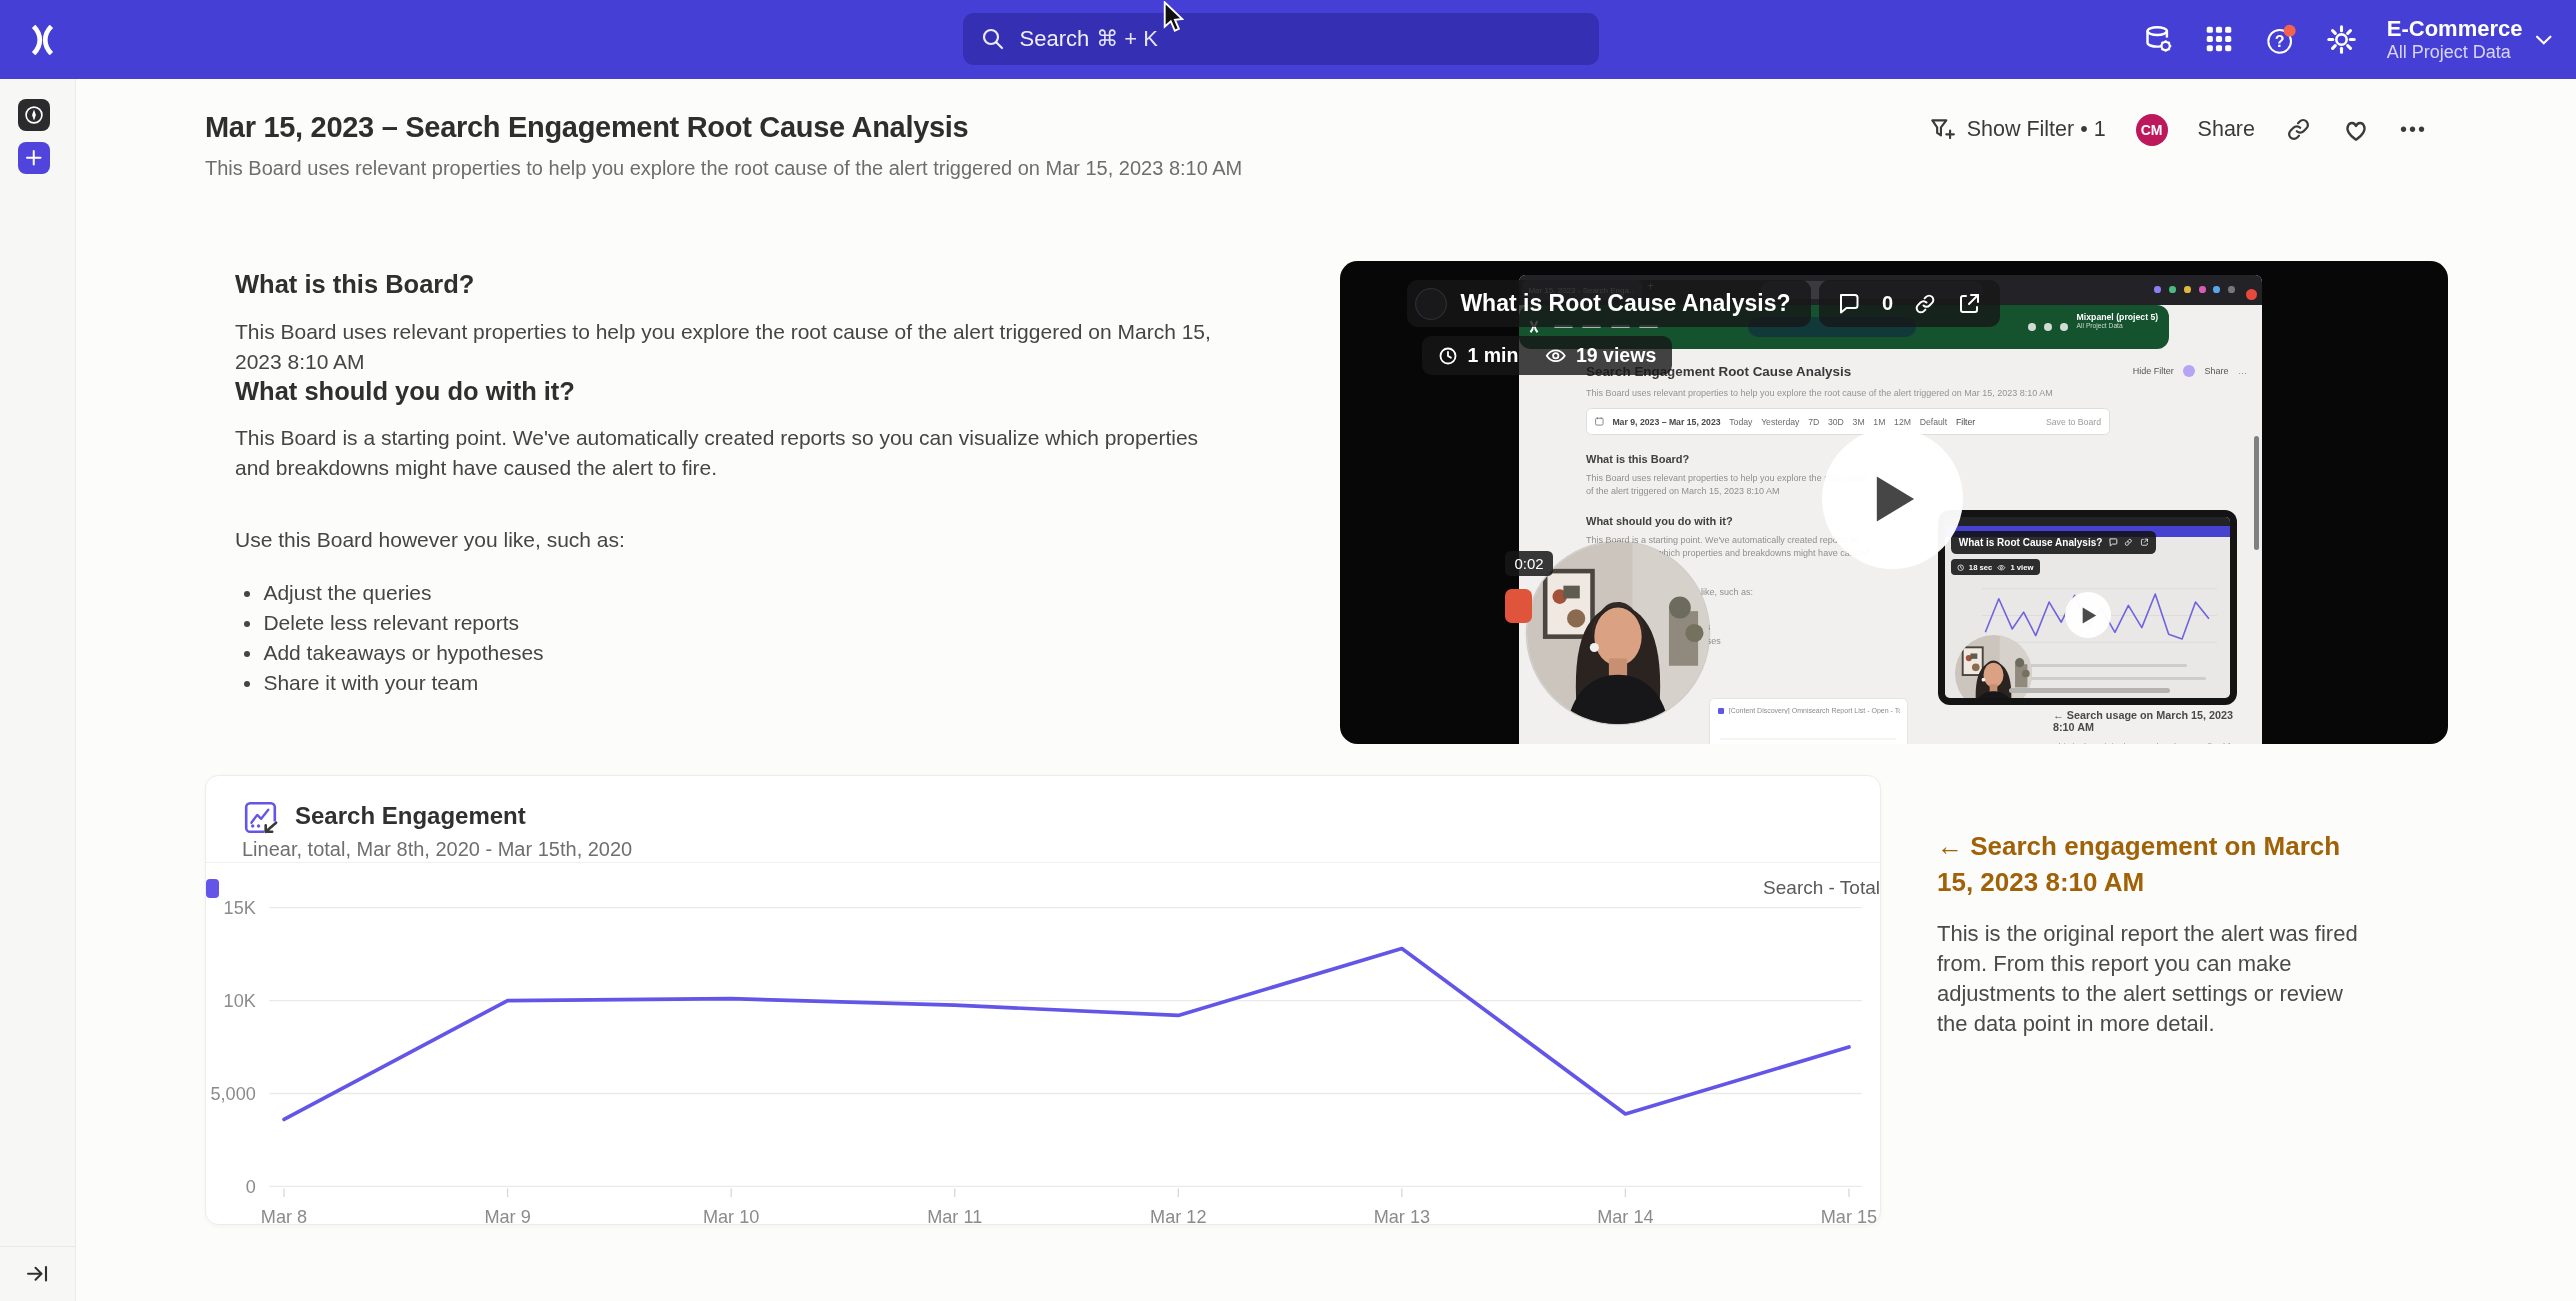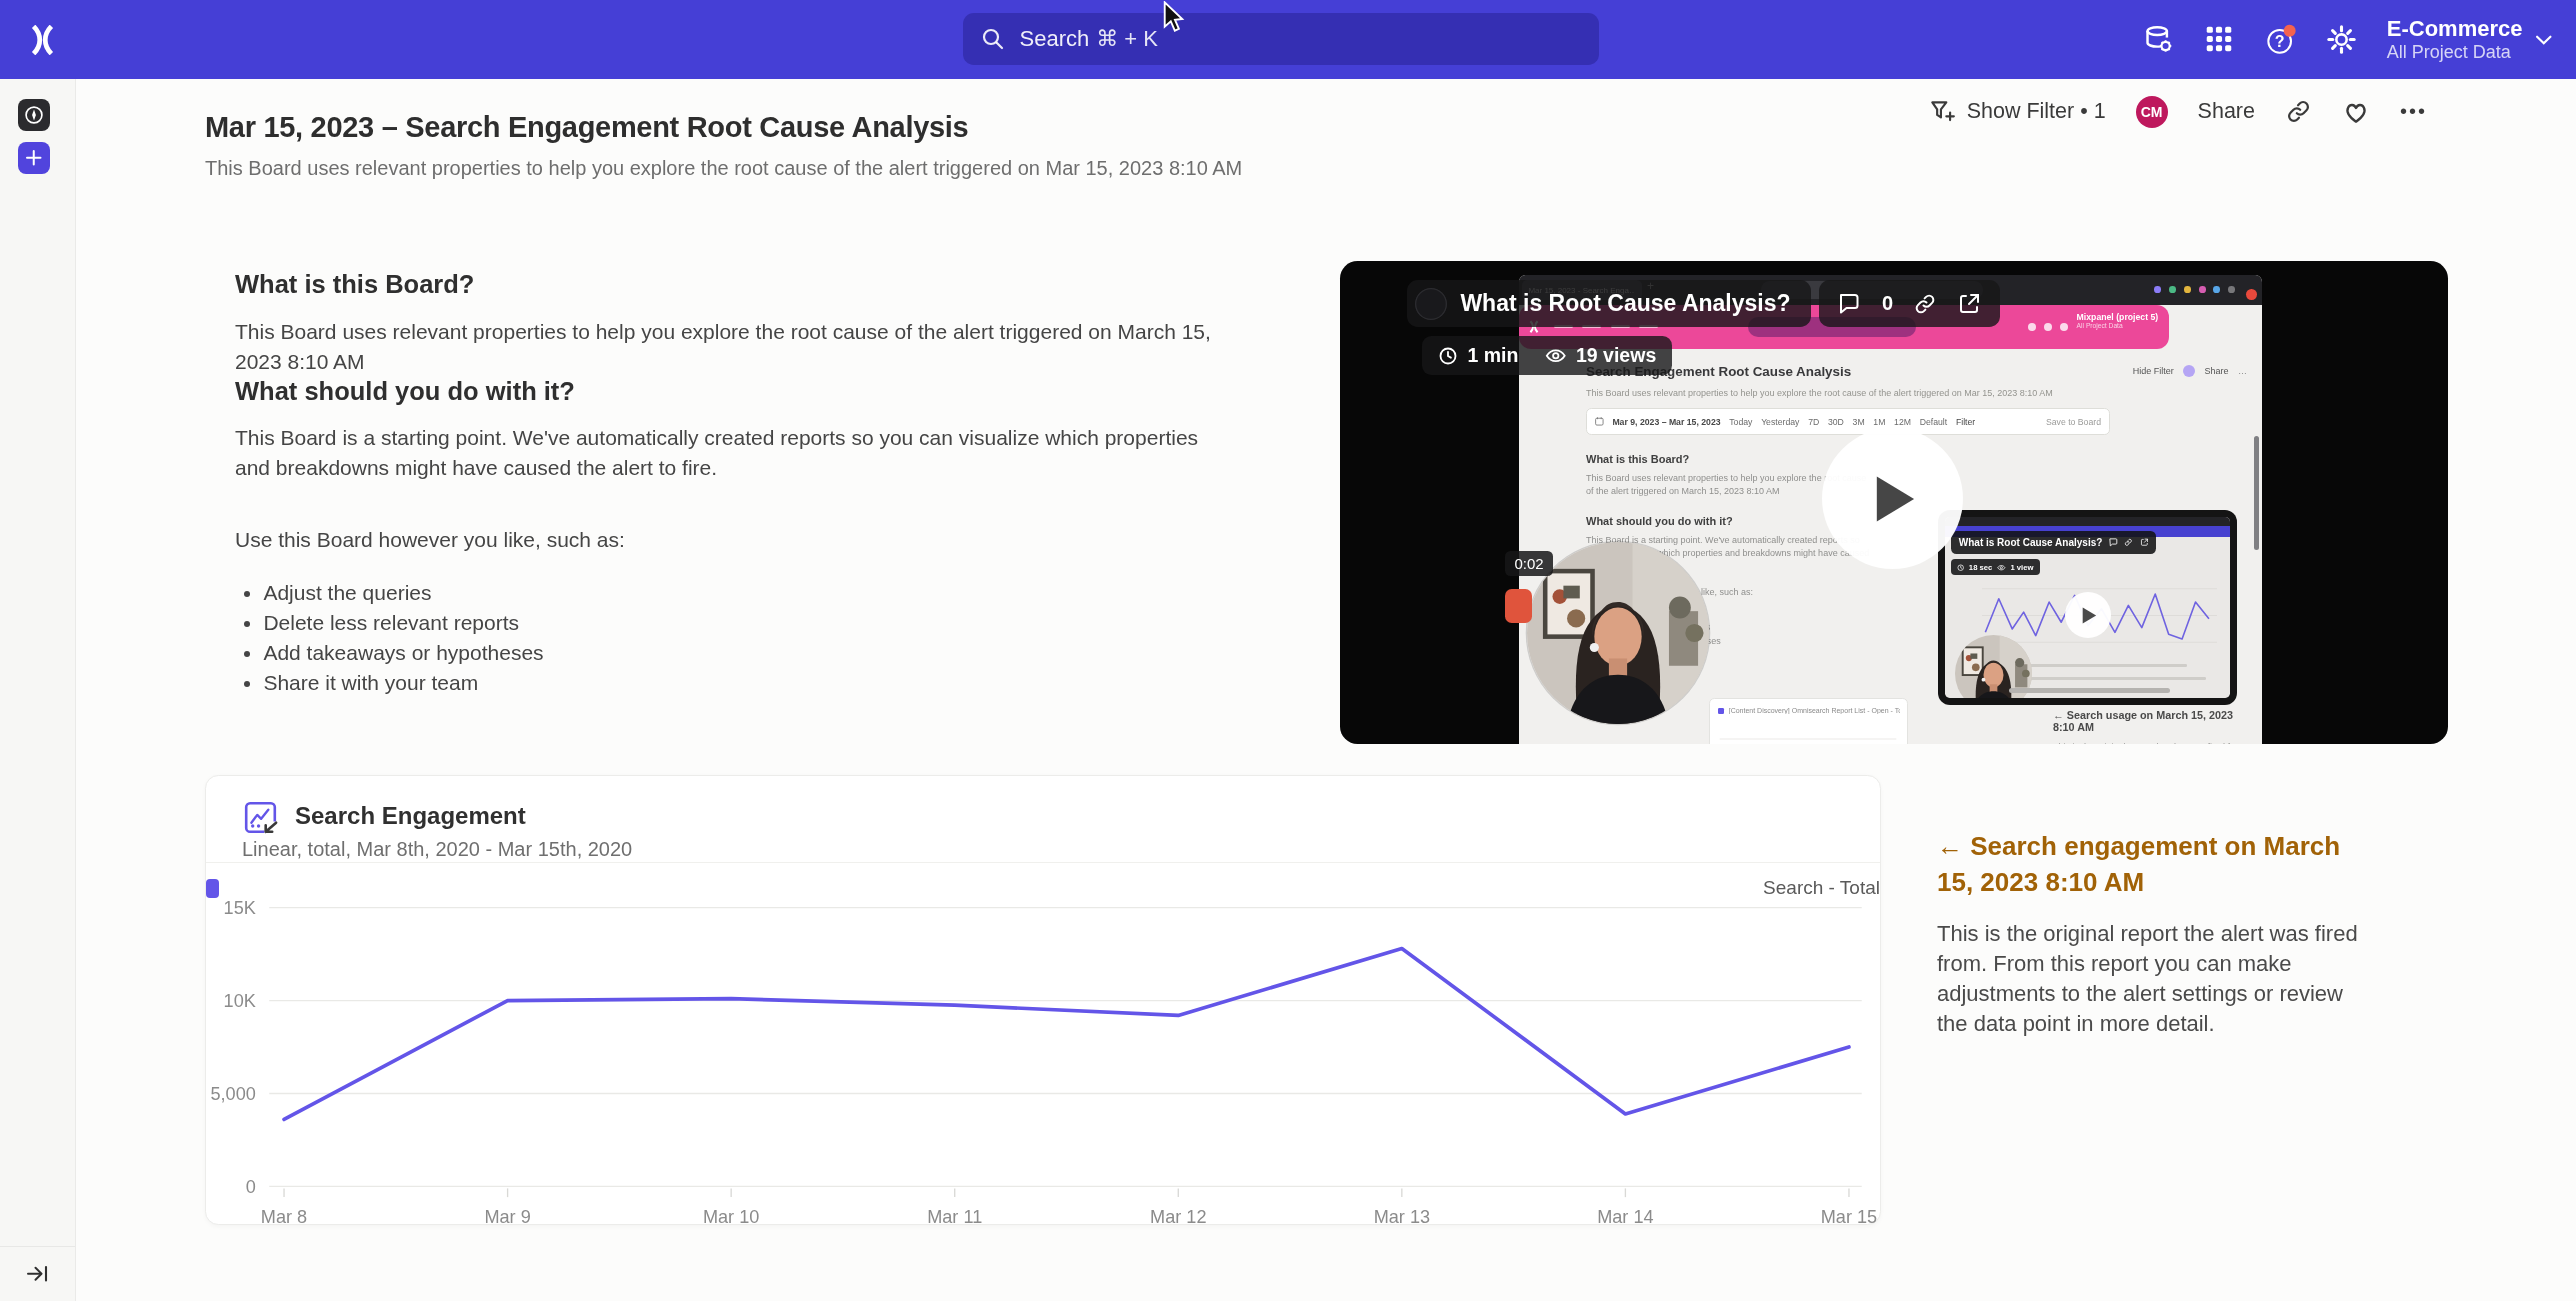--- a/index.html
+++ b/index.html
@@ -29,21 +29,21 @@
   
   #sidebar{left:0;top:79px;width:76px;height:1222px;background:#f7f7f5;border-right:1.3px solid #eaeae8;box-sizing:border-box;}
   .side-btn{left:18px;width:32px;height:32px;border-radius:8px;display:flex;align-items:center;justify-content:center;cursor:pointer;}
   #compass-btn{top:20px;background:#2b2b2e;}
   #plus-btn{top:63px;background:#5144dd;}
   #sidebar-footer{left:0;bottom:0;width:75px;height:54px;border-top:1.3px solid #e8e8e6;display:flex;align-items:center;justify-content:center;cursor:pointer;}
 
   
   #board-title{left:205px;top:111px;font-size:29px;font-weight:bold;color:#2e2e2e;letter-spacing:-0.3px;}
   #board-subtitle{left:205px;top:157px;font-size:20px;color:#6e6e6e;}
-  #header-controls{top:90px;right:149px;height:43px;gap:30px;}
+  #header-controls{top:108px;right:149px;height:43px;gap:30px;}
   .hc-label{font-size:21.5px;color:#3a3a3a;cursor:pointer;}
   #avatar-cm{width:32px;height:32px;border-radius:50%;background:#be185d;color:#fff;font-size:14px;font-weight:bold;display:flex;align-items:center;justify-content:center;cursor:pointer;}
   #ellipsis-btn{font-size:20px;color:#3a3a3a;letter-spacing:2px;cursor:pointer;}
 
   
   .h2{font-size:25.5px;font-weight:bold;color:#2f2f2f;}
   .body-text{font-size:21px;color:#454545;line-height:30px;}
   #intro{left:235px;top:270px;width:1008px;}
   #intro .h2{margin:0;}
   #q1-body{margin-top:17.5px;width:981px;}
@@ -53,21 +53,21 @@
   #usage-list{margin:23px 0 0 9.4px;padding:0 0 0 19px;}
   #usage-list li{font-size:21px;color:#454545;line-height:30px;}
 
   
   #video-card{left:1340px;top:261px;width:1108px;height:483px;background:#070707;border-radius:17.5px;overflow:hidden;cursor:pointer;}
   #inner-shot{left:179px;top:14px;width:743px;height:469px;background:#f1f0ee;border-radius:6.7px 6.7px 0 0;overflow:hidden;}
   #mini-chrome{left:0;top:0;width:743px;height:30px;background:#232327;}
   #mini-tab{left:2.7px;top:5.4px;width:120px;height:20px;background:#3d3d42;border-radius:5.4px;color:#c8c8c6;font-size:8px;display:flex;align-items:center;padding:0 6.7px;gap:5.4px;box-sizing:border-box;white-space:nowrap;overflow:hidden;}
   #mini-urlbar{left:242px;top:6px;width:222px;height:17.5px;border-radius:8.7px;background:#3a3a3f;}
   .chrome-dot{border-radius:50%;position:absolute;top:11.4px;width:6.7px;height:6.7px;}
-  #mini-nav{left:0;top:30px;width:650px;height:44px;background:#ec4899;border-radius:12px;}
+  #mini-nav{left:0;top:30px;width:650px;height:44px;background:#14532d;border-radius:12px;}
   .mini-dash{width:19px;height:3.4px;border-radius:2px;background:rgba(255,255,255,.6);}
   #mini-search{left:229px;top:12px;width:168px;height:20px;border-radius:10px;background:rgba(15,10,80,.35);}
   #mini-proj{right:10.8px;top:6.7px;text-align:left;color:#fff;}
   #mini-proj .p1{font-size:8.7px;font-weight:bold;line-height:10.8px;}
   #mini-proj .p2{font-size:6.7px;opacity:.75;line-height:8.7px;}
   #mini-content{left:0;top:74px;width:743px;height:395px;}
   #mini-board-title{left:67px;top:15px;font-size:13.4px;font-weight:bold;color:#39393b;}
   #mini-board-sub{left:67px;top:39px;font-size:9px;color:#94948f;}
   #mini-controls{right:15px;top:16px;gap:9.4px;font-size:9px;color:#555;padding-left:36px;}
   #mini-avatar{width:12px;height:12px;border-radius:50%;background:#b5a5f4;}

